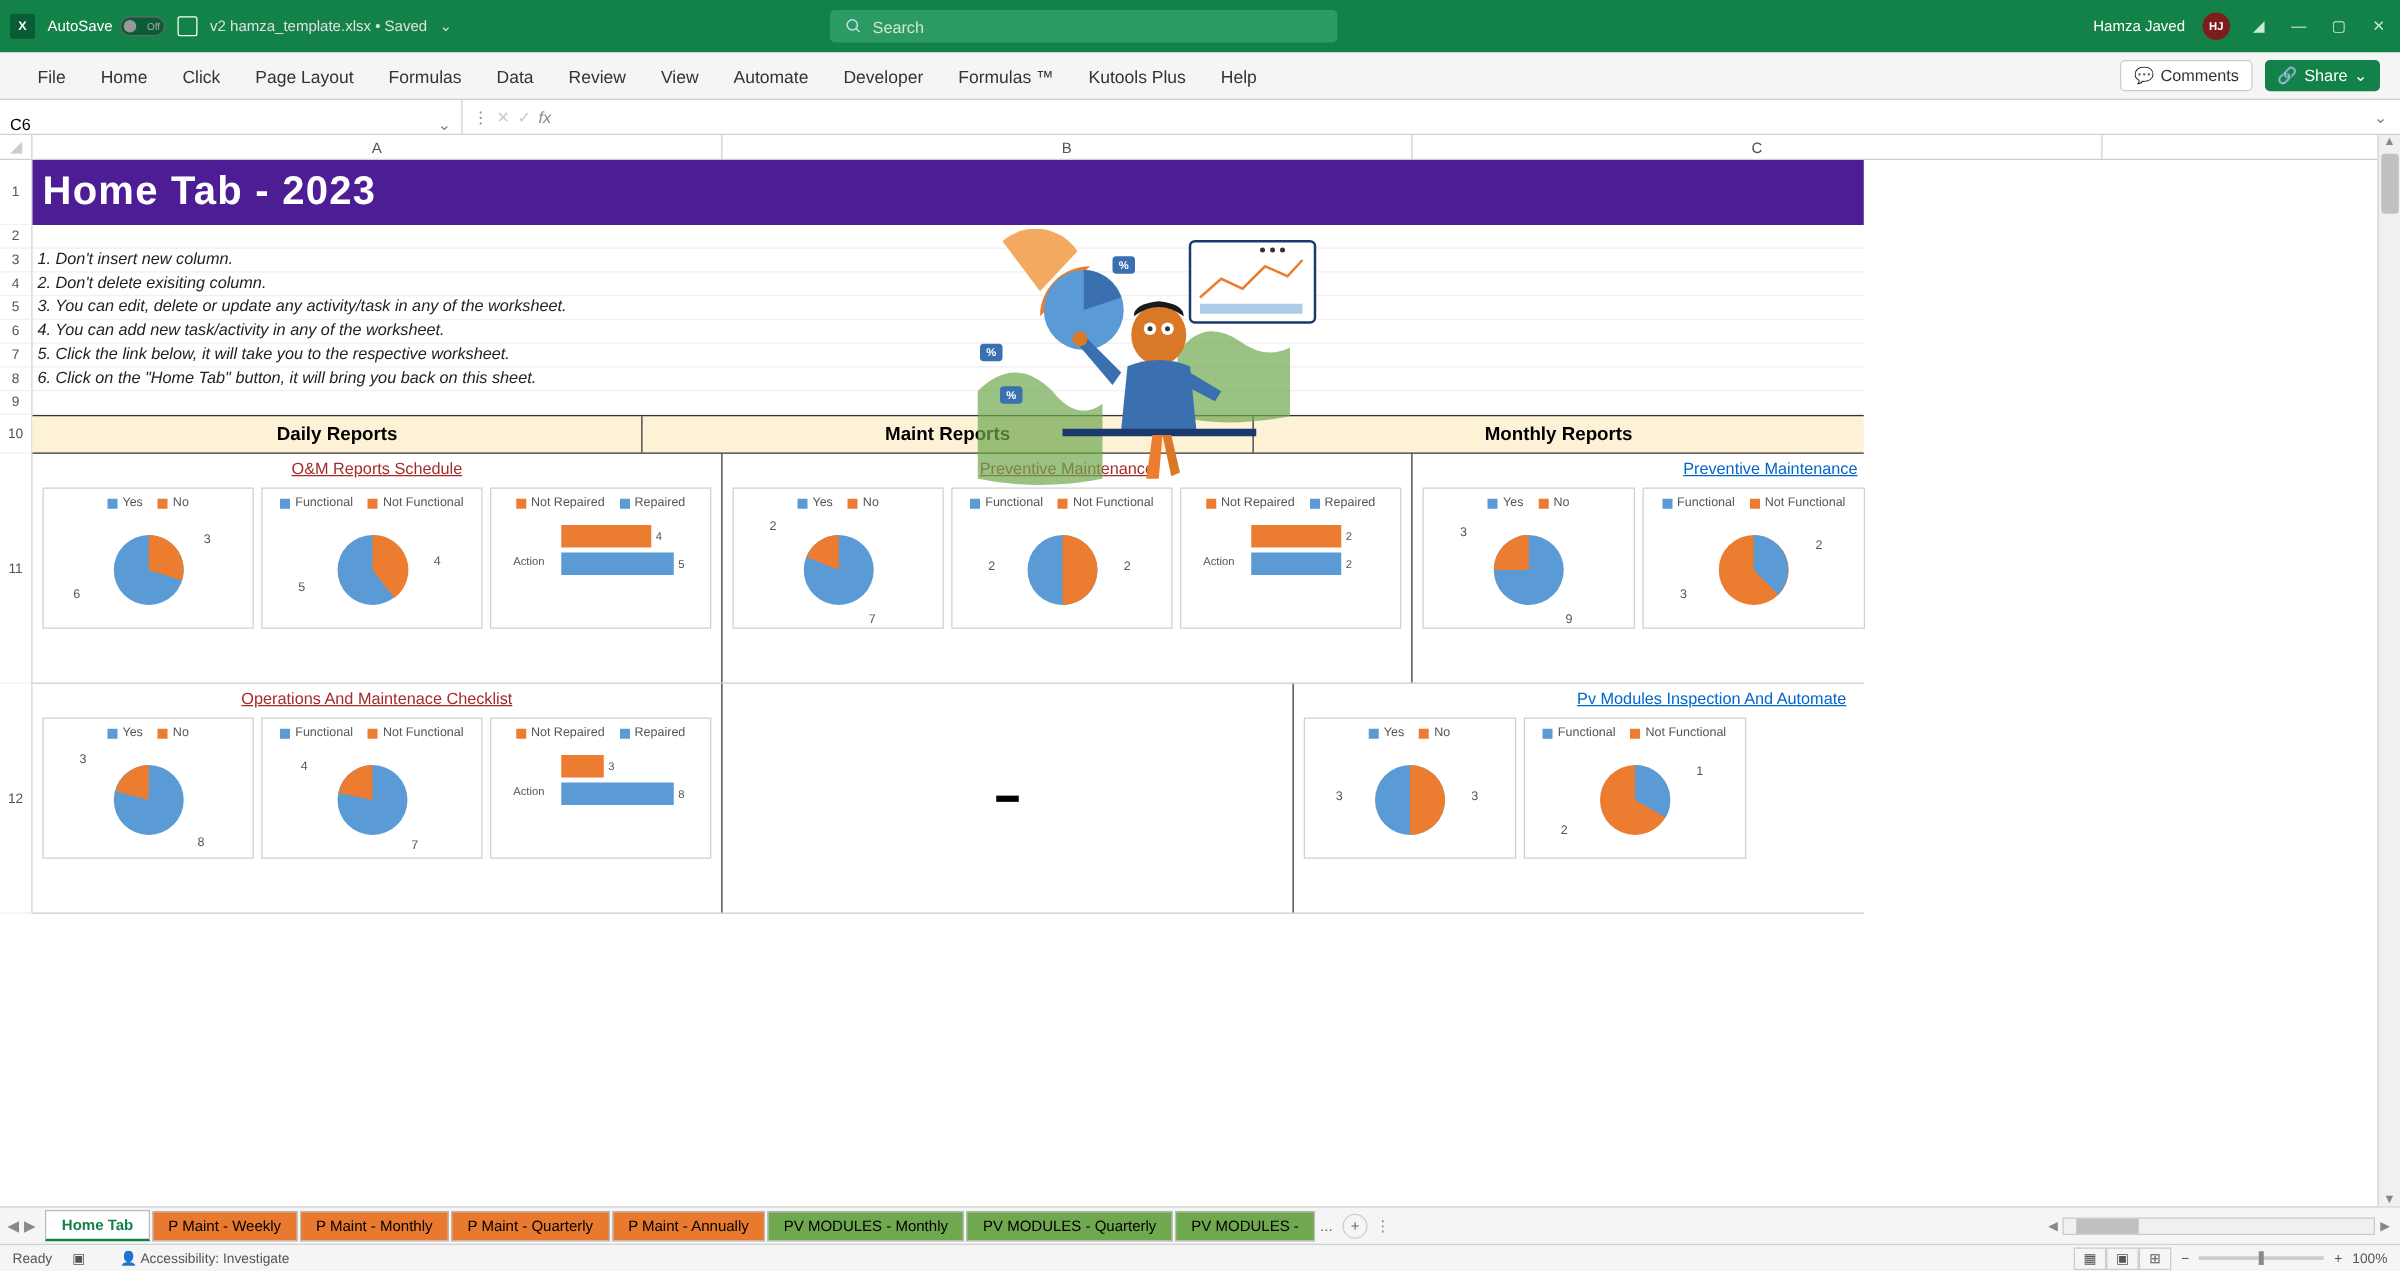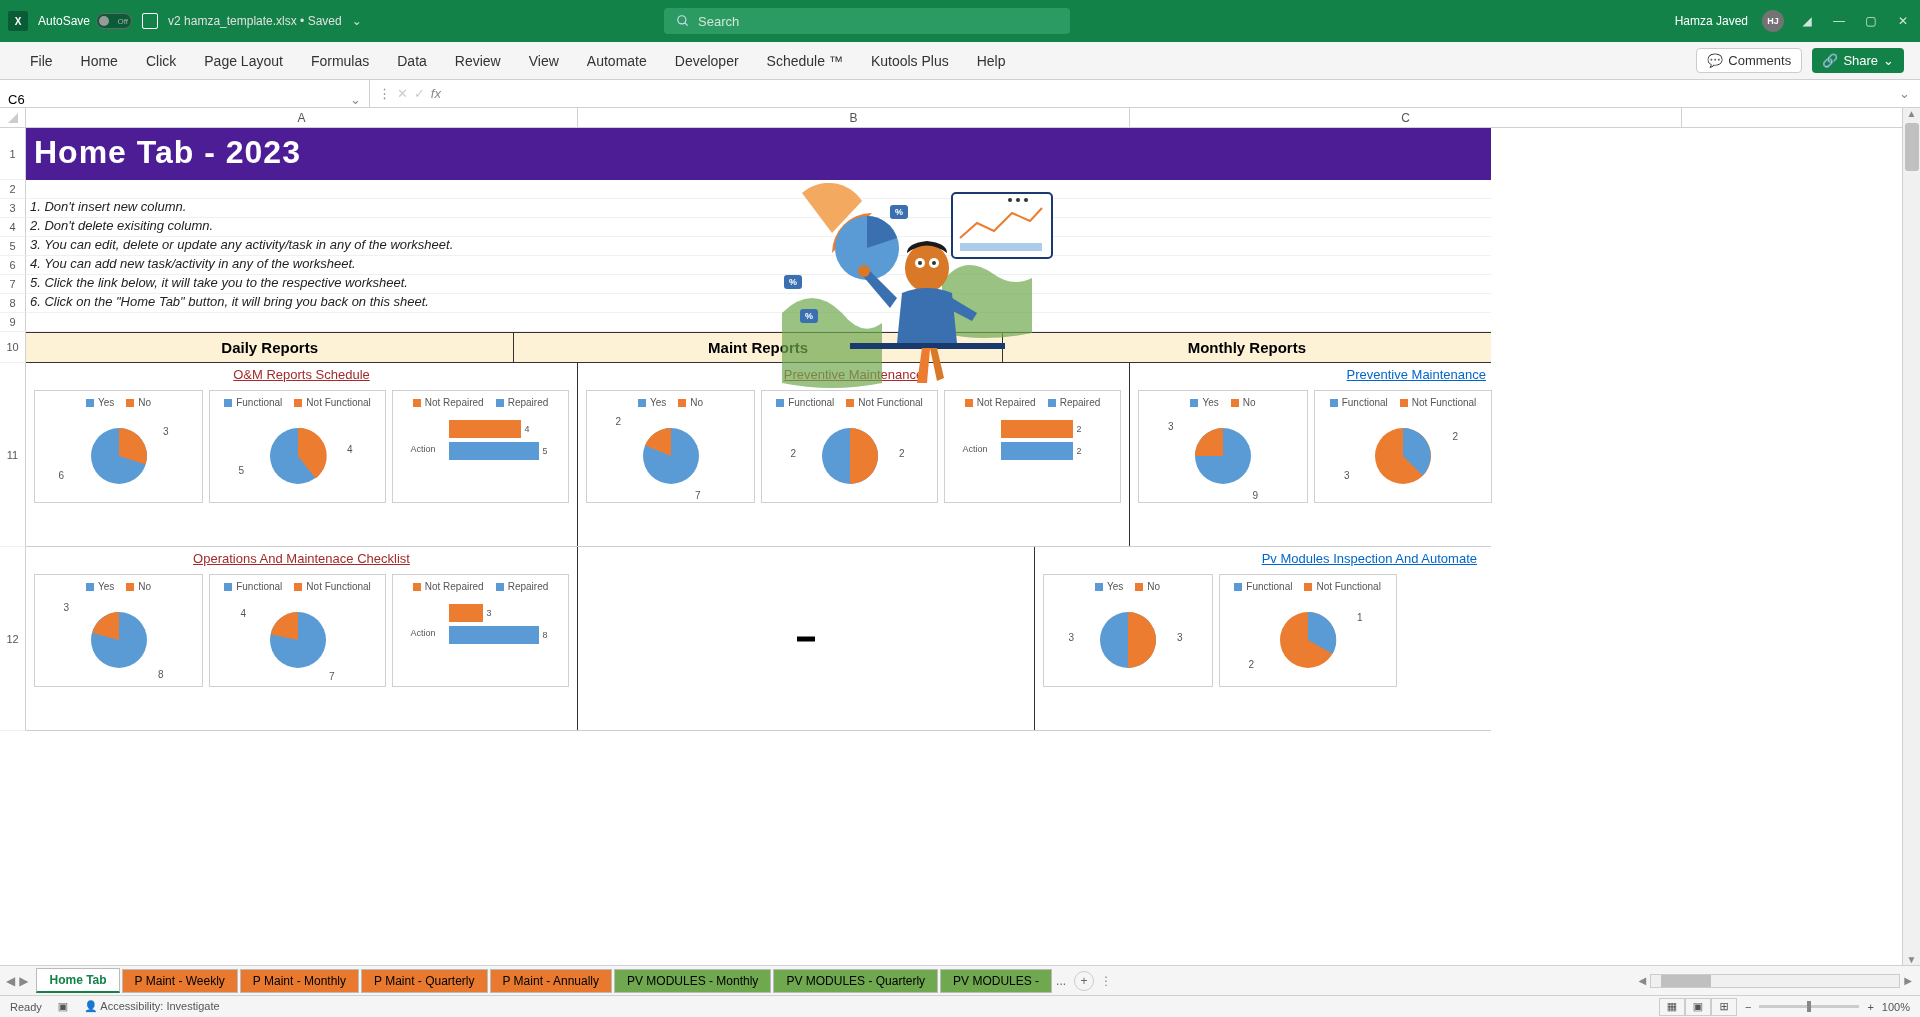--- a/index.html
+++ b/index.html
@@ -8,21 +8,21 @@
 .tb-left{display:flex;align-items:center;gap:10px}
 .excel-icon{width:20px;height:20px;background:#0a5c36;display:flex;align-items:center;justify-content:center;color:#fff;font-weight:bold;font-size:10px;border-radius:2px}
 .autosave{display:flex;align-items:center;gap:6px}
 .toggle{width:36px;height:16px;background:#0a5c36;border-radius:8px;position:relative;display:flex;align-items:center;justify-content:flex-end;padding:0 3px;font-size:8px;color:#aaa;border:1px solid #666}
 .toggle::before{content:'';width:10px;height:10px;background:#999;border-radius:50%;position:absolute;left:2px}
 .save-icon{width:16px;height:16px;border:1px solid #fff;border-radius:2px}
 .filename{color:#e0e0e0}
 .search-box{flex:0 0 406px;height:26px;background:#2c9a63;border-radius:4px;display:flex;align-items:center;padding:0 12px;margin:0 auto;color:#d0e8d8;font-size:13px}
 .search-box svg{margin-right:8px}
 .tb-right{display:flex;align-items:center;gap:14px;margin-left:auto}
-.user-badge{width:22px;height:22px;background:#737373;border-radius:50%;display:flex;align-items:center;justify-content:center;font-size:9px;font-weight:bold}
+.user-badge{width:22px;height:22px;background:#7f1d1d;border-radius:50%;display:flex;align-items:center;justify-content:center;font-size:9px;font-weight:bold}
 .win-btn{width:18px;height:18px;display:flex;align-items:center;justify-content:center;opacity:.8}
 .ribbon{height:38px;background:#f5f5f5;border-bottom:1px solid #d0d0d0;display:flex;align-items:center;padding:0 16px;font-size:14px;color:#333}
 .ribbon-tab{padding:0 14px;height:38px;display:flex;align-items:center;cursor:pointer}
 .ribbon-right{margin-left:auto;display:flex;gap:10px}
 .comments-btn{background:#fff;border:1px solid #ccc;padding:4px 10px;border-radius:4px;font-size:13px;display:flex;align-items:center;gap:5px}
 .share-btn{background:#138249;color:#fff;padding:4px 10px;border-radius:4px;font-size:13px;display:flex;align-items:center;gap:5px}
 .formula-bar{height:28px;display:flex;align-items:center;border-bottom:1px solid #d0d0d0;font-size:13px}
 .namebox{width:370px;padding:0 8px;border-right:1px solid #d0d0d0;height:100%;display:flex;align-items:flex-end;justify-content:space-between}
 .fb-icons{display:flex;gap:6px;padding:0 8px;color:#888;align-items:center}
 .fb-input{flex:1;padding:0 8px}
@@ -113,21 +113,21 @@
   <div class="ribbon-tab">File</div>
   <div class="ribbon-tab">Home</div>
   <div class="ribbon-tab">Click</div>
   <div class="ribbon-tab">Page Layout</div>
   <div class="ribbon-tab">Formulas</div>
   <div class="ribbon-tab">Data</div>
   <div class="ribbon-tab">Review</div>
   <div class="ribbon-tab">View</div>
   <div class="ribbon-tab">Automate</div>
   <div class="ribbon-tab">Developer</div>
-  <div class="ribbon-tab">Schedule ™</div>
+  <div class="ribbon-tab">Formulas ™</div>
   <div class="ribbon-tab">Kutools Plus</div>
   <div class="ribbon-tab">Help</div>
   <div class="ribbon-right">
     <div class="comments-btn">💬 <span>Comments</span></div>
     <div class="share-btn">🔗 <span>Share</span> ⌄</div>
   </div>
 </div>
 
 <div class="formula-bar">
   <div class="namebox">
@@ -563,21 +563,21 @@
     <div class="hscroll">
         <div class="hscroll-thumb"></div>
       </div>
     <span style="font-size:10px;color:#888">▶</span>
   </div>
 </div>
 
 <div class="status-bar">
   <span>Ready</span>
   <span style="margin-left:16px">▣</span>
-  <span style="margin-left:16px">👤 <span>Accessibility: Investigate</span></span>
+  <span style="margin-left:28px">👤 <span>Accessibility: Investigate</span></span>
   <div class="status-right">
     <div class="view-btns">
       <div class="view-btn">▦</div>
       <div class="view-btn">▣</div>
       <div class="view-btn">⊞</div>
     </div>
     <span>−</span>
     <div class="zoom-slider"></div>
     <span>+</span>
     <span>100%</span>

